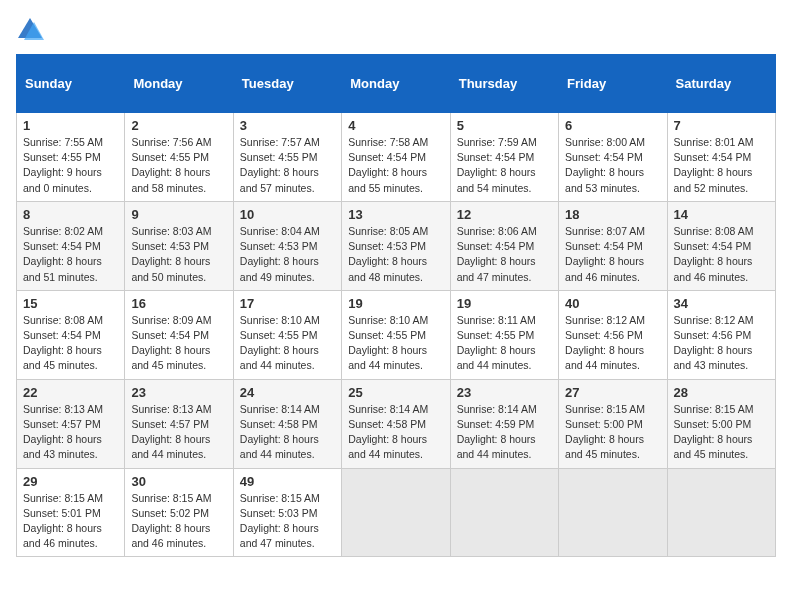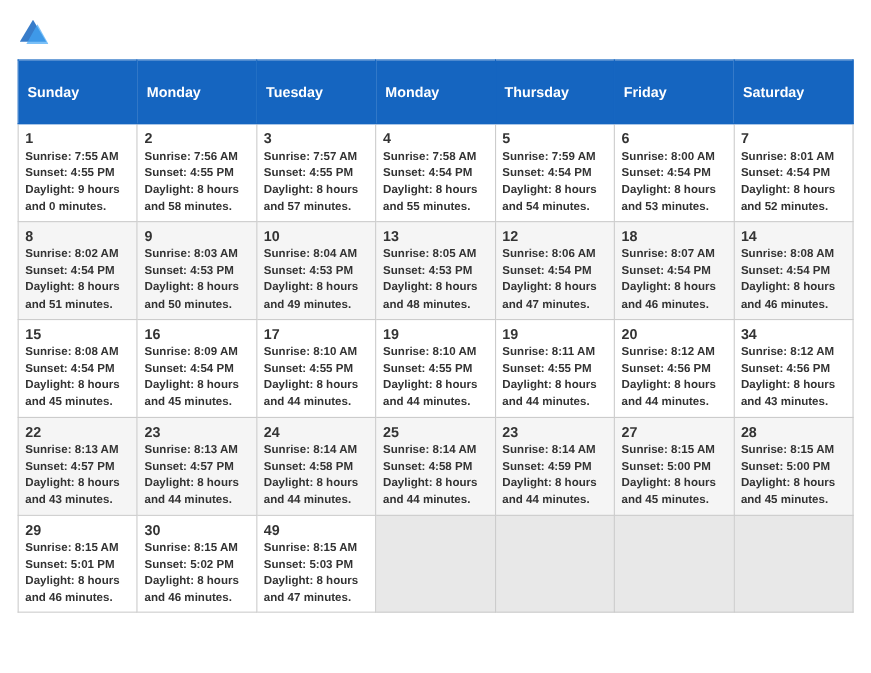--- a/index.html
+++ b/index.html
@@ -73,21 +73,20 @@
       background: #e8e8e8;
     }
     .day-num {
       font-size: 13px;
       font-weight: bold;
       display: block;
       margin-bottom: 2px;
     }
     .day-info {
       line-height: 1.45;
-      font-weight: bold;
     }
   </style>
 </head>
 <body>
 
 <div class="header">
   <div class="logo">
     <svg class="logo-icon" viewBox="0 0 28 28" xmlns="http://www.w3.org/2000/svg">
       <polygon points="14,2 26,22 2,22" fill="#1565c0" opacity="0.85"></polygon>
       <polygon points="18,6 28,24 8,24" fill="#42a5f5" opacity="0.7"></polygon>
@@ -267,21 +266,21 @@
           </td>
         <td>
             <span class="day-num">19</span>
             <div class="day-info">
               Sunrise: 8:11 AM<br>
               Sunset: 4:55 PM<br>
               Daylight: 8 hours and 44 minutes.
             </div>
           </td>
         <td>
-            <span class="day-num">20</span>
+            <span class="day-num">40</span>
             <div class="day-info">
               Sunrise: 8:12 AM<br>
               Sunset: 4:56 PM<br>
               Daylight: 8 hours and 44 minutes.
             </div>
           </td>
         <td>
             <span class="day-num">34</span>
             <div class="day-info">
               Sunrise: 8:12 AM<br>

